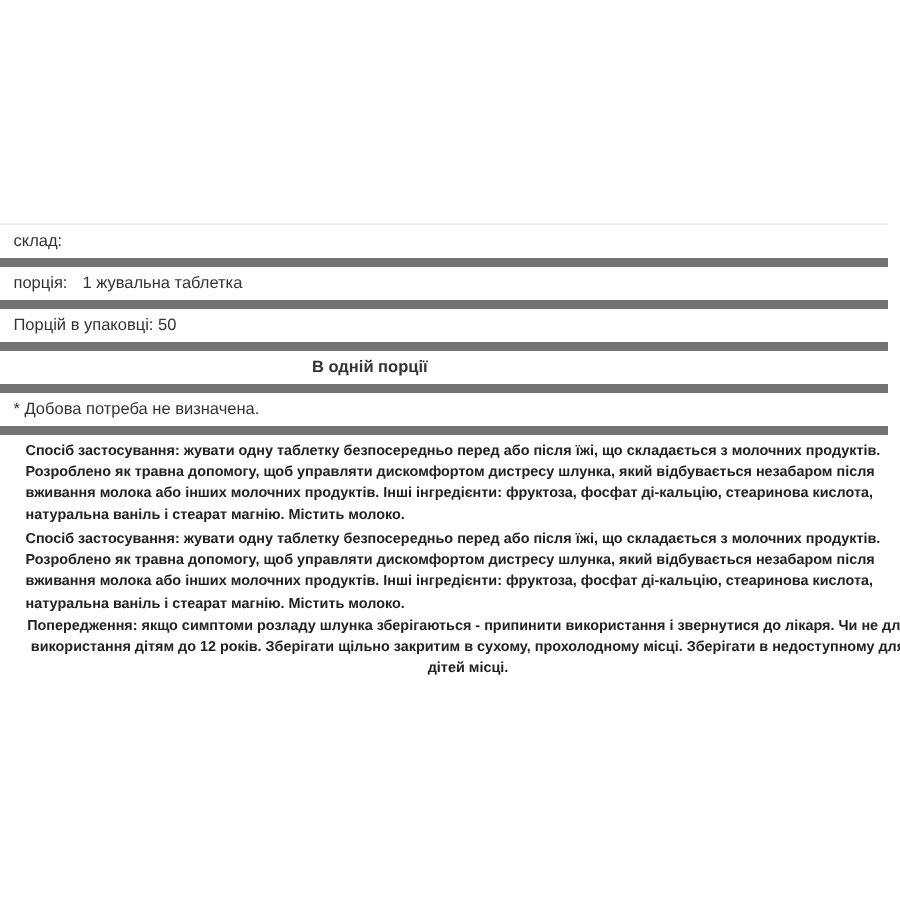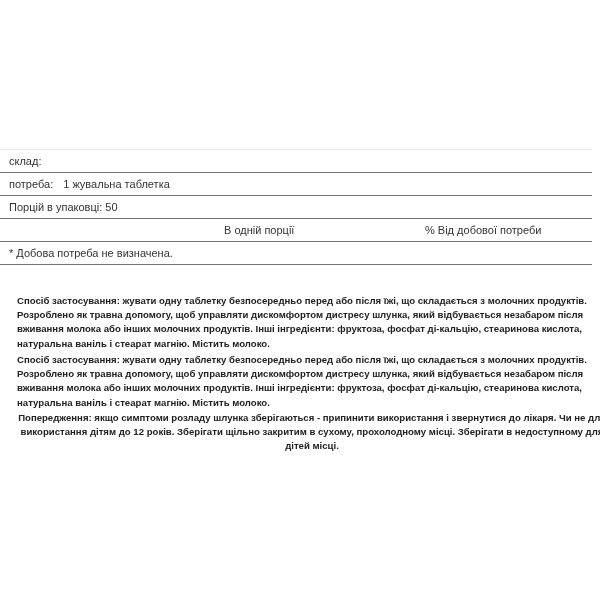--- a/index.html
+++ b/index.html
@@ -18,27 +18,27 @@
     .facts {
       position: absolute;
       left: 0;
       top: 149px;
       width: 592px;
       border-top: 1px solid #e9e9e9;
     }
     .row {
       position: relative;
       height: 22px;
-      border-bottom: 1px solid #737373;
+      border-bottom: 6px solid #737373;
       font-size: 11px;
       line-height: 22px;
       padding-left: 15px;
     }
     .row .c1 { position: absolute; left: 9px; }
-    .row .c2 { position: absolute; left: 224px; }
+    .row .c2 { position: absolute; left: 208px; font-weight: bold; }
     .row .c3 { position: absolute; left: 425px; }
     .row .serving-value { margin-left: 10px; margin-top: 24px; }
     .para {
       position: absolute;
       left: 17px;
       width: 590px;
       font-size: 9.6px;
       line-height: 14.2px;
       font-weight: bold;
       color: #222222;
@@ -49,28 +49,27 @@
     #p3 { top: 411px; text-align: center; }
   </style>
 </head>
 <body>
 
 <div class="facts">
   <div class="row">
     <span class="c1">склад:</span>
   </div>
   <div class="row">
-    <span class="c1"><span>потреба:</span><span class="serving-value">1 жувальна таблетка</span></span>
+    <span class="c1"><span>порція:</span><span class="serving-value">1 жувальна таблетка</span></span>
   </div>
   <div class="row">
     <span class="c1">Порцій в упаковці: 50</span>
   </div>
   <div class="row">
     <span class="c2">В одній порції</span>
-    <span class="c3">% Від добової потреби</span>
   </div>
   <div class="row">
     <span class="c1">* Добова потреба не визначена.</span>
   </div>
 </div>
 
 <p id="p1" class="para">Спосіб застосування: жувати одну таблетку безпосередньо перед або після їжі, що складається з молочних продуктів. Розроблено як травна допомогу, щоб управляти дискомфортом дистресу шлунка, який відбувається незабаром після вживання молока або інших молочних продуктів. Інші інгредієнти: фруктоза, фосфат ді-кальцію, стеаринова кислота, натуральна ваніль і стеарат магнію. Містить молоко.</p>
 <p id="p2" class="para">Спосіб застосування: жувати одну таблетку безпосередньо перед або після їжі, що складається з молочних продуктів. Розроблено як травна допомогу, щоб управляти дискомфортом дистресу шлунка, який відбувається незабаром після вживання молока або інших молочних продуктів. Інші інгредієнти: фруктоза, фосфат ді-кальцію, стеаринова кислота, натуральна ваніль і стеарат магнію. Містить молоко.</p>
 <p id="p3" class="para">Попередження: якщо симптоми розладу шлунка зберігаються - припинити використання і звернутися до лікаря. Чи не для використання дітям до 12 років. Зберігати щільно закритим в сухому, прохолодному місці. Зберігати в недоступному для дітей місці.</p>
 

